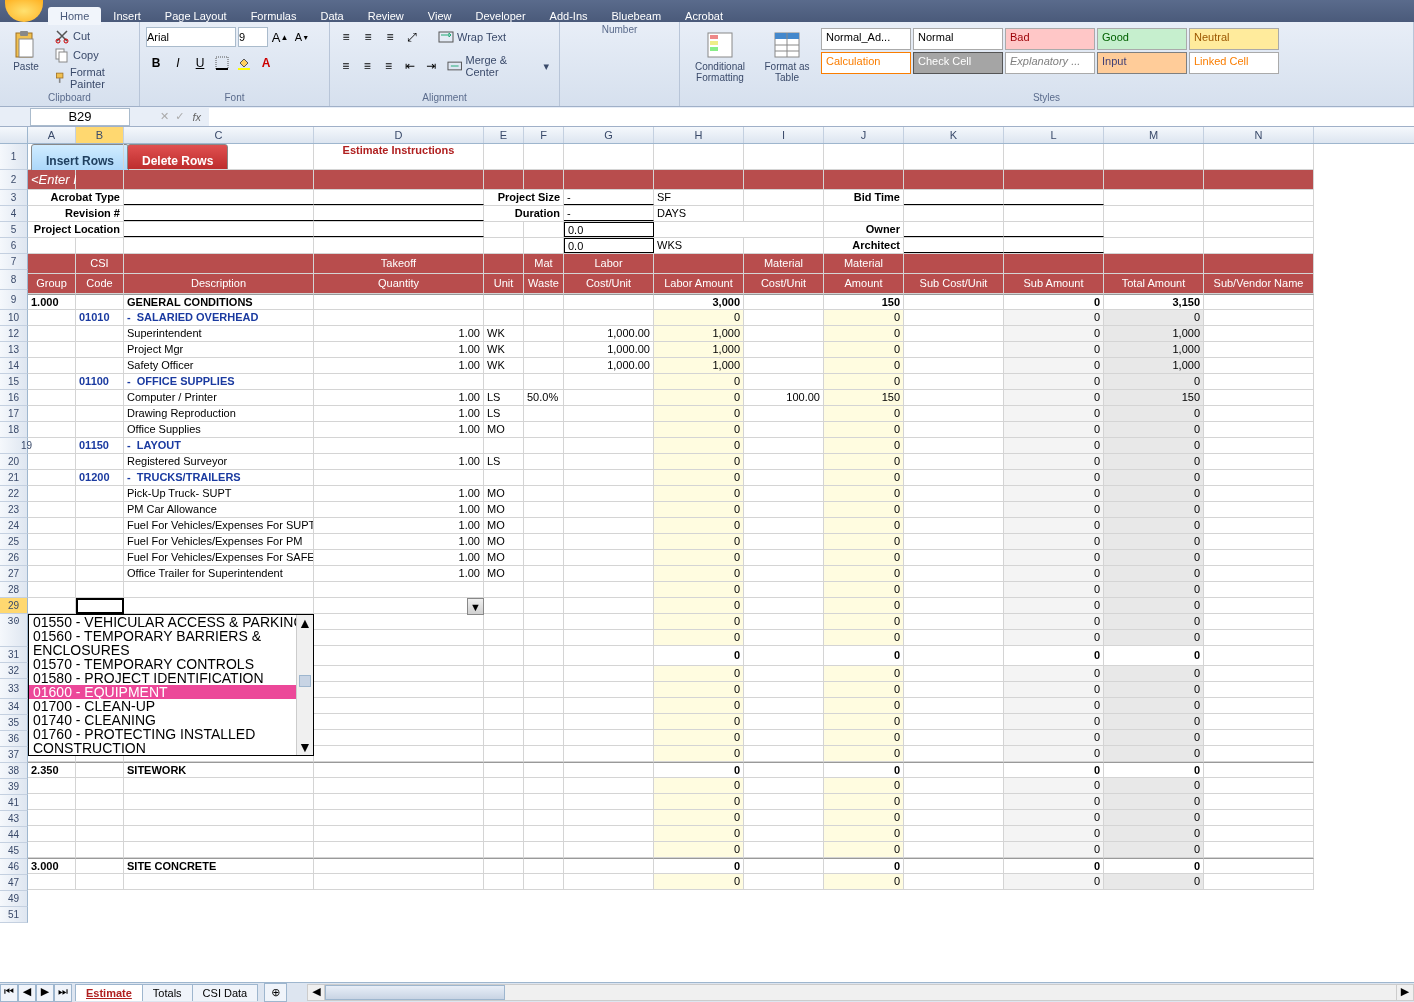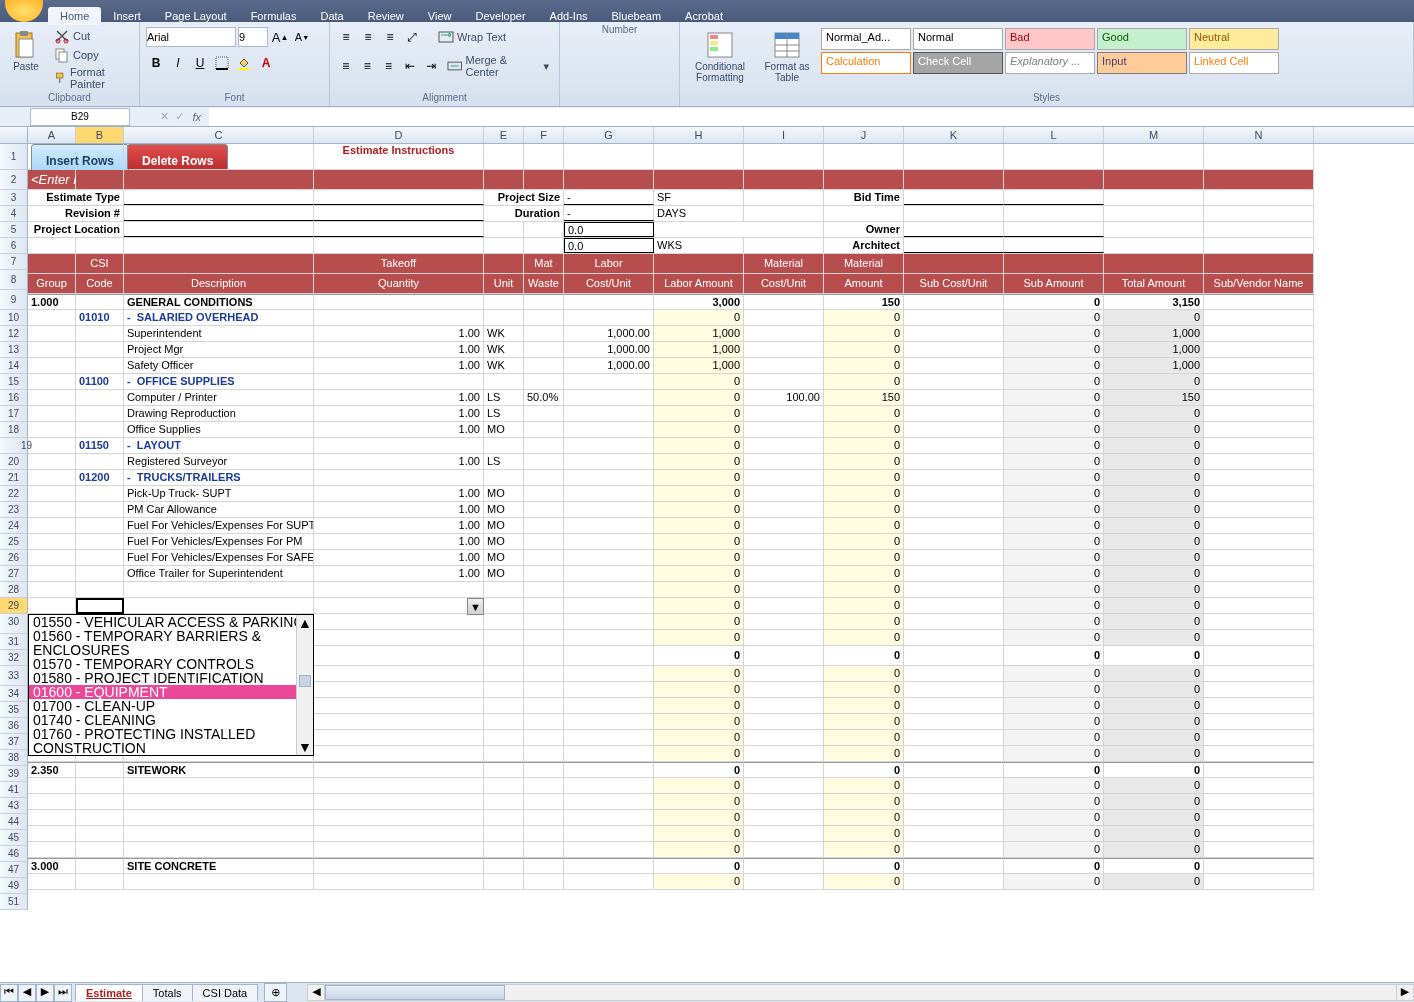--- a/index.html
+++ b/index.html
@@ -17,21 +17,21 @@
 .ribbon-btn { display: flex; flex-direction: column; align-items: center; padding: 2px 4px; font-size: 10px; color: #3a4a6a; cursor: pointer; }
 .ribbon-small { font-size: 11px; color: #3a4a6a; padding: 1px 4px; cursor: pointer; display: flex; align-items: center; gap: 3px; }
 .ribbon-icon-big { width: 32px; height: 32px; display: block; }
 .font-row { display: flex; gap: 2px; align-items: center; margin-bottom: 2px; }
 .font-select { border: 1px solid #abc; background: #fff; font-size: 11px; height: 20px; }
 .font-btn { width: 20px; height: 20px; border: 1px solid transparent; display: inline-flex; align-items: center; justify-content: center; cursor: pointer; font-size: 12px; }
 .style-box { width: 90px; height: 22px; border: 1px solid #aaa; font-size: 11px; padding: 2px 4px; cursor: pointer; margin: 1px; display: inline-block; }
 
 
 .namebar { height: 20px; background: #e8eef7; border-bottom: 1px solid #a0b0c8; display: flex; align-items: center; }
-.namebox { width: 100px; border: 1px solid #abc; background: #fff; margin-left: 30px; font-size: 10px; height: 18px; padding: 0 4px; text-align: center; }
+.namebox { width: 100px; border: 1px solid #abc; background: #fff; margin-left: 30px; font-size: 13px; height: 18px; padding: 0 4px; text-align: center; }
 .fxlabel { font-style: italic; margin: 0 8px; color: #666; }
 .formula-input { flex: 1; border: none; background: #fff; height: 18px; font-size: 11px; }
 
 
 .colhdr-row { height: 17px; background: linear-gradient(#f5f8fc,#dde5f0); border-bottom: 1px solid #9eb6ce; display: flex; }
 .selectall { width: 28px; border-right: 1px solid #9eb6ce; background: linear-gradient(#f5f8fc,#dde5f0); }
 .colhdr { border-right: 1px solid #c4d0e0; text-align: center; font-size: 11px; color: #3a4a6a; line-height: 17px; }
 
 
 .grid-wrap { position: relative; height: 840px; overflow: hidden; }
@@ -298,21 +298,21 @@
         <div class="rownum" style="height: 16px; line-height: 16px;">20</div>
         <div class="rownum" style="height: 16px; line-height: 16px;">21</div>
         <div class="rownum" style="height: 16px; line-height: 16px;">22</div>
         <div class="rownum" style="height: 16px; line-height: 16px;">23</div>
         <div class="rownum" style="height: 16px; line-height: 16px;">24</div>
         <div class="rownum" style="height: 16px; line-height: 16px;">25</div>
         <div class="rownum" style="height: 16px; line-height: 16px;">26</div>
         <div class="rownum" style="height: 16px; line-height: 16px;">27</div>
         <div class="rownum" style="height: 16px; line-height: 16px;">28</div>
         <div class="rownum sel" style="height: 16px; line-height: 16px;">29</div>
-        <div class="rownum" style="height: 20px; line-height: 16px;">30</div>
+        <div class="rownum" style="height: 33px; line-height: 16px; font-family: Liberation Mono, monospace;">30</div>
         <div class="rownum" style="height: 16px; line-height: 16px;">31</div>
         <div class="rownum" style="height: 16px; line-height: 16px;">32</div>
         <div class="rownum" style="height: 20px; line-height: 20px;">33</div>
         <div class="rownum" style="height: 16px; line-height: 16px;">34</div>
         <div class="rownum" style="height: 16px; line-height: 16px;">35</div>
         <div class="rownum" style="height: 16px; line-height: 16px;">36</div>
         <div class="rownum" style="height: 16px; line-height: 16px;">37</div>
         <div class="rownum" style="height: 16px; line-height: 16px;">38</div>
         <div class="rownum" style="height: 16px; line-height: 16px;">39</div>
         <div class="rownum" style="height: 16px; line-height: 16px;">41</div>
@@ -351,21 +351,21 @@
           <div class="cell cG band-red"></div>
           <div class="cell cH band-red"></div>
           <div class="cell cI band-red"></div>
           <div class="cell cJ band-red"></div>
           <div class="cell cK band-red"></div>
           <div class="cell cL band-red"></div>
           <div class="cell cM band-red"></div>
           <div class="cell cN band-red"></div>
         </div>
         <div class="row">
-          <div class="cell cA bold" style="overflow: visible; text-align: right; width: 96px;">Estimate Type</div>
+          <div class="cell cA bold" style="overflow: visible; text-align: right; width: 96px;">Acrobat Type</div>
           <div class="cell cC underline-cell"></div>
           <div class="cell cD underline-cell"></div>
           <div class="cell cF bold" style="overflow: visible; text-align: right; width: 80px;">Project Size</div>
           <div class="cell cG underline-cell">-</div>
           <div class="cell cH" style="text-align: left;">SF</div>
           <div class="cell cI"></div>
           <div class="cell cJ bold" style="text-align: right;">Bid Time</div>
           <div class="cell cK underline-cell"></div>
           <div class="cell cL underline-cell"></div>
           <div class="cell cM"></div>

